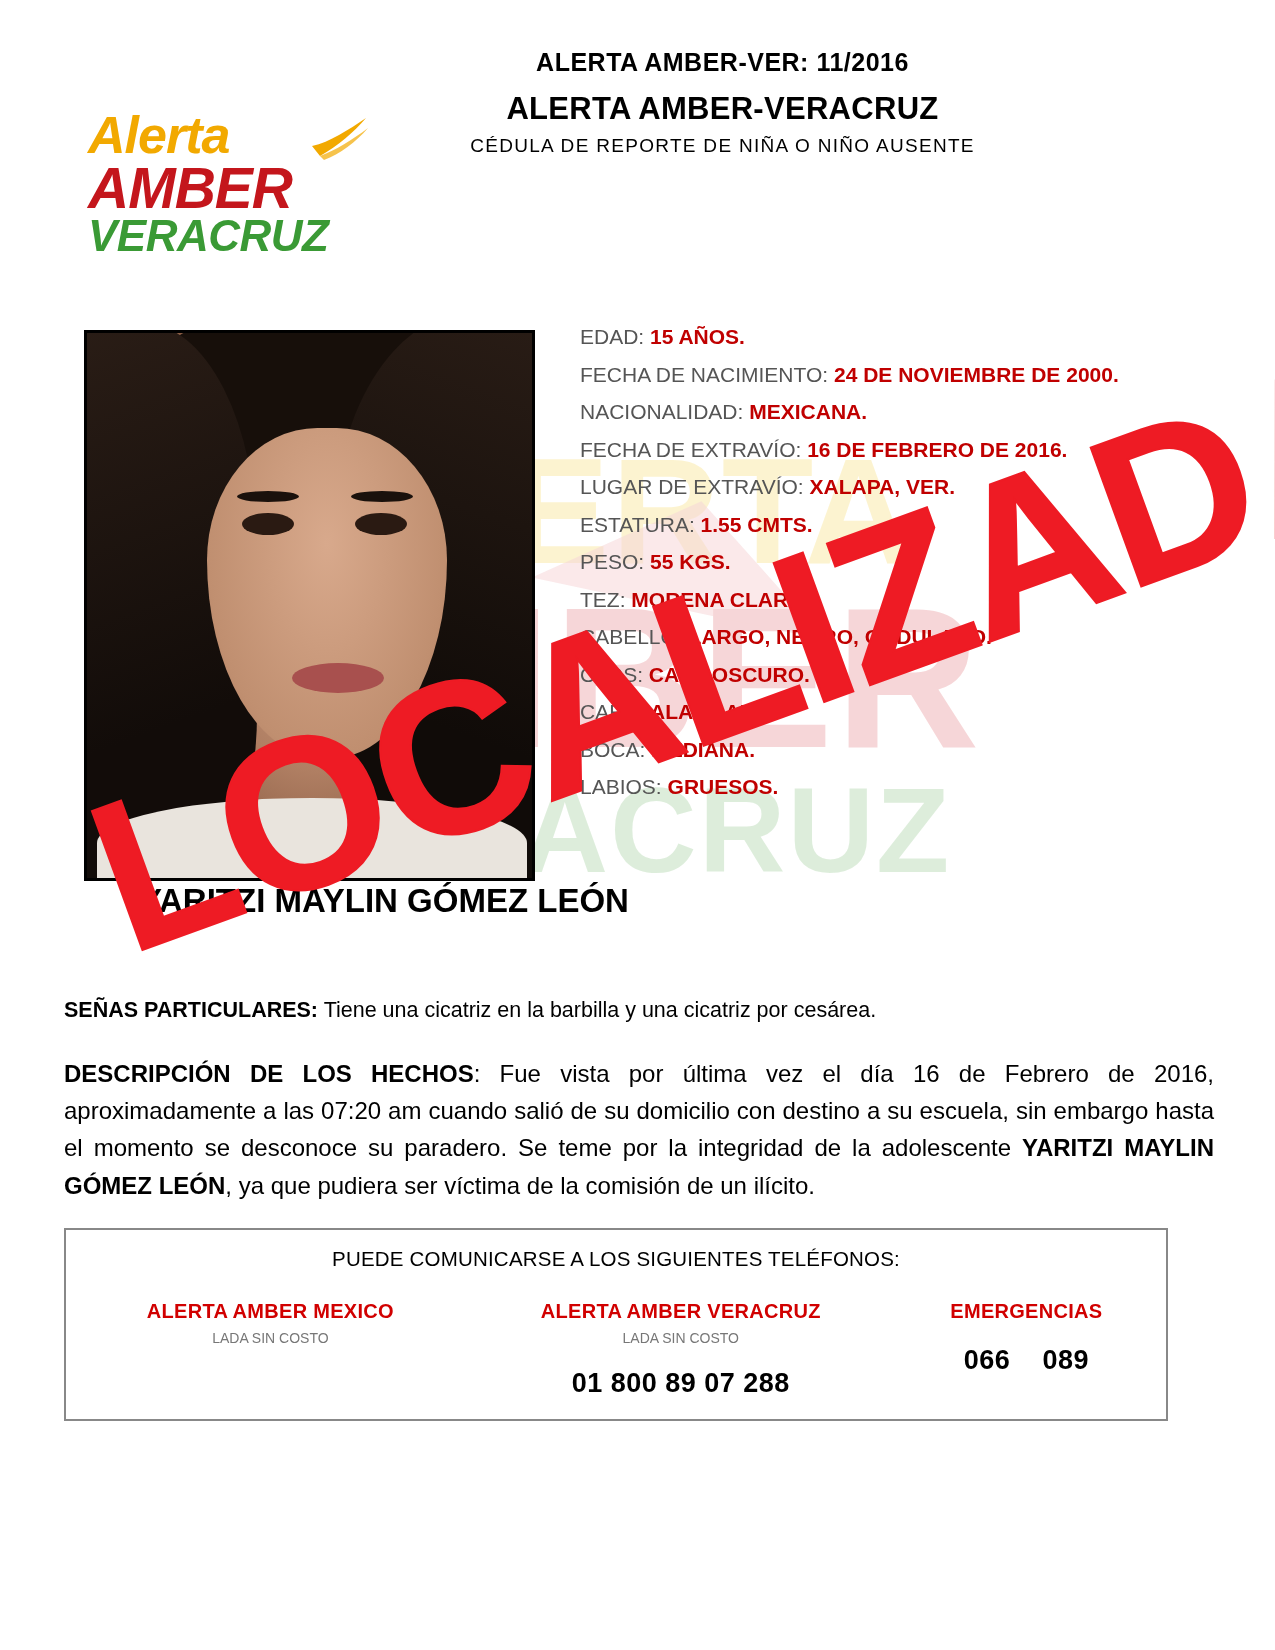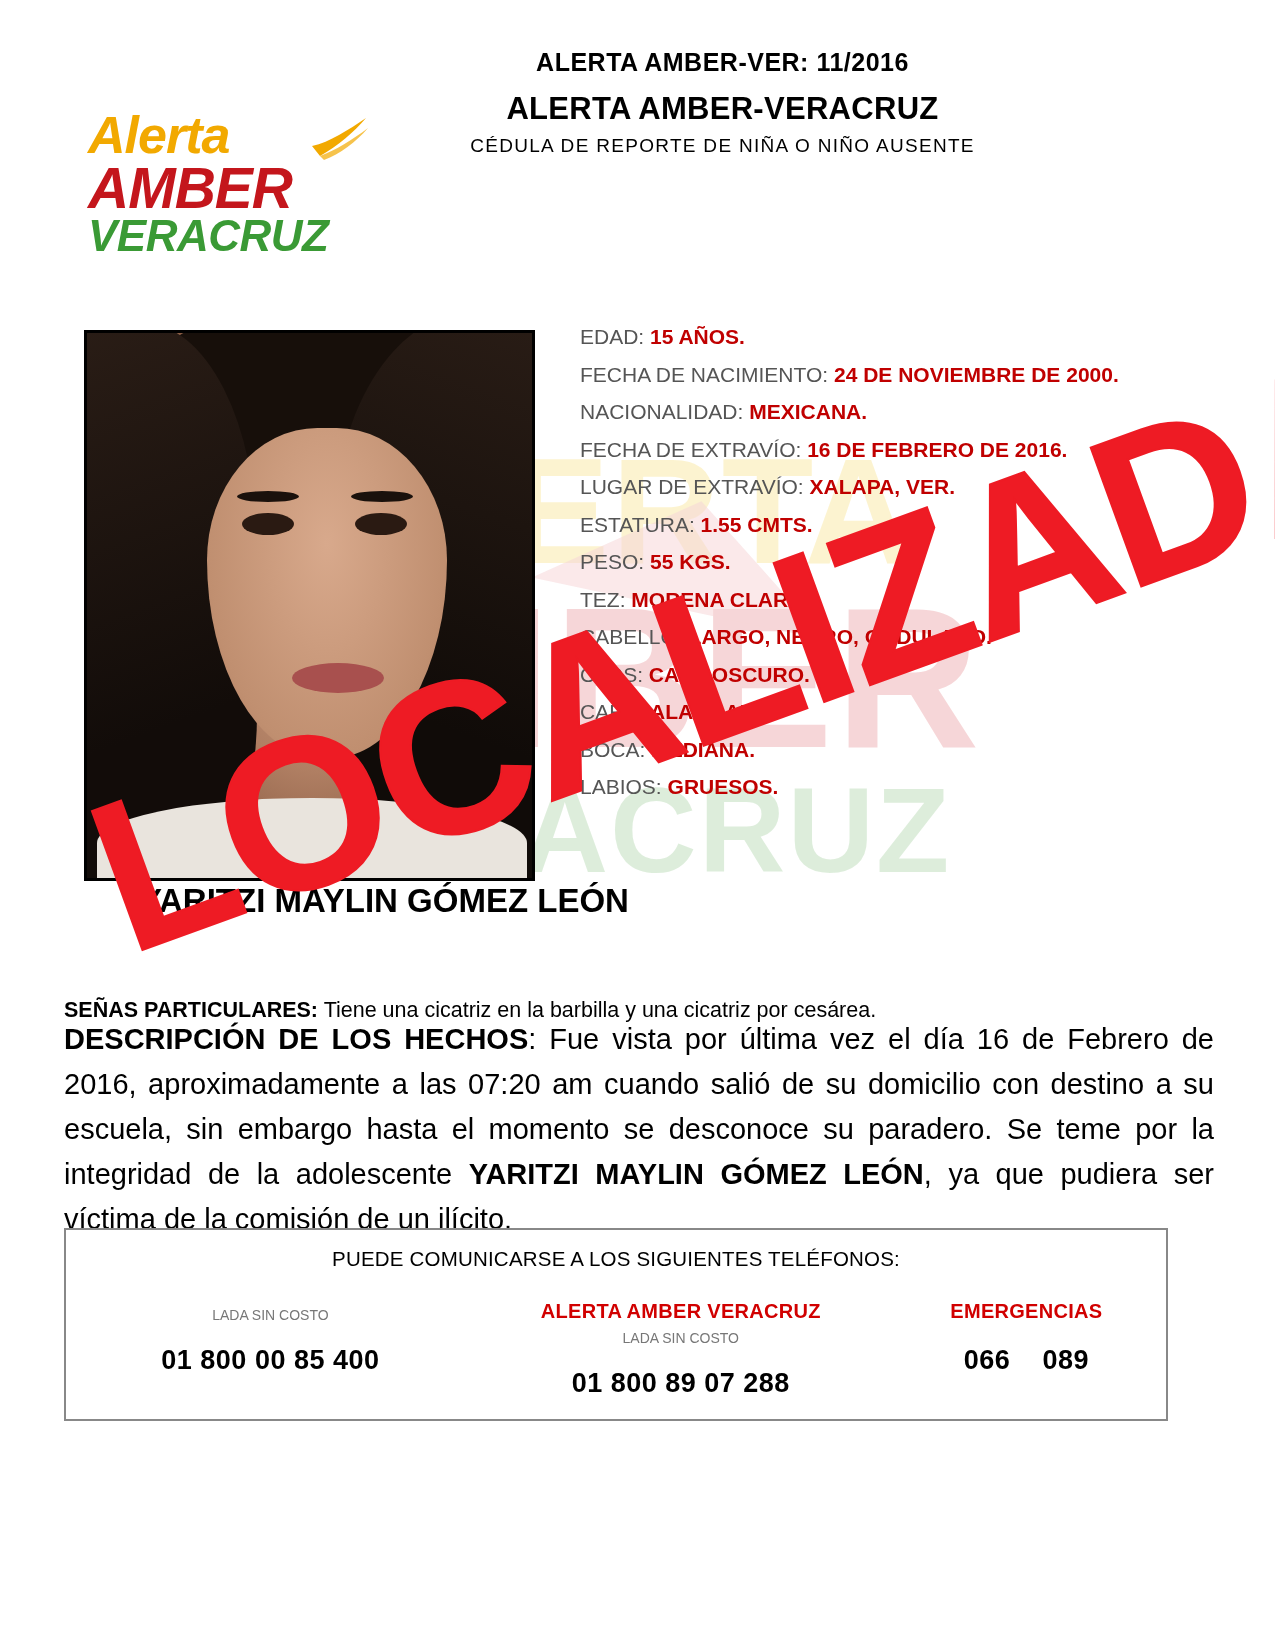--- a/index.html
+++ b/index.html
@@ -263,23 +263,23 @@
     top: 998px;
     width: 1150px;
     font-size: 21.5px;
     z-index: 2;
   }
   .senas b { font-weight: bold; }
 
   .descripcion {
     position: absolute;
     left: 64px;
-    top: 1017px;
+    top: 1055px;
     width: 1150px;
-    font-size: 29px;
+    font-size: 24px;
     line-height: 1.55;
     text-align: justify;
     z-index: 2;
   }
   .descripcion b { font-weight: bold; }
 
   
   .phones {
     position: absolute;
     left: 64px;
@@ -393,22 +393,22 @@
   <div class="descripcion">
     <b>DESCRIPCIÓN DE LOS HECHOS</b><span>: Fue vista por última vez el día 16 de Febrero de 2016, aproximadamente a las 07:20 am cuando salió de su domicilio con destino a su escuela, sin embargo hasta el momento se desconoce su paradero. Se teme por la integridad de la adolescente </span><b>YARITZI MAYLIN GÓMEZ LEÓN</b><span>, ya que pudiera ser víctima de la comisión de un ilícito.</span>
   </div>
 
   <div class="phones">
     <div class="phones-head">
       <div>PUEDE COMUNICARSE A LOS SIGUIENTES TELÉFONOS:</div>
     </div>
     <div class="phones-grid">
       <div class="pcol c1">
+        <div class="pc-title">ALERTA AMBER MEXICO</div>
         <div class="pc-sub">LADA SIN COSTO</div>
-        <div class="pc-num">01 800 00 85 400</div>
       </div>
       <div class="pcol c2">
         <div class="pc-title">ALERTA AMBER VERACRUZ</div>
         <div class="pc-sub">LADA SIN COSTO</div>
         <div class="pc-num">01 800 89 07 288</div>
       </div>
       <div class="pcol c3">
         <div class="pc-title">EMERGENCIAS</div>
         <div class="pc-sub"></div>
         <div class="pc-num split">

